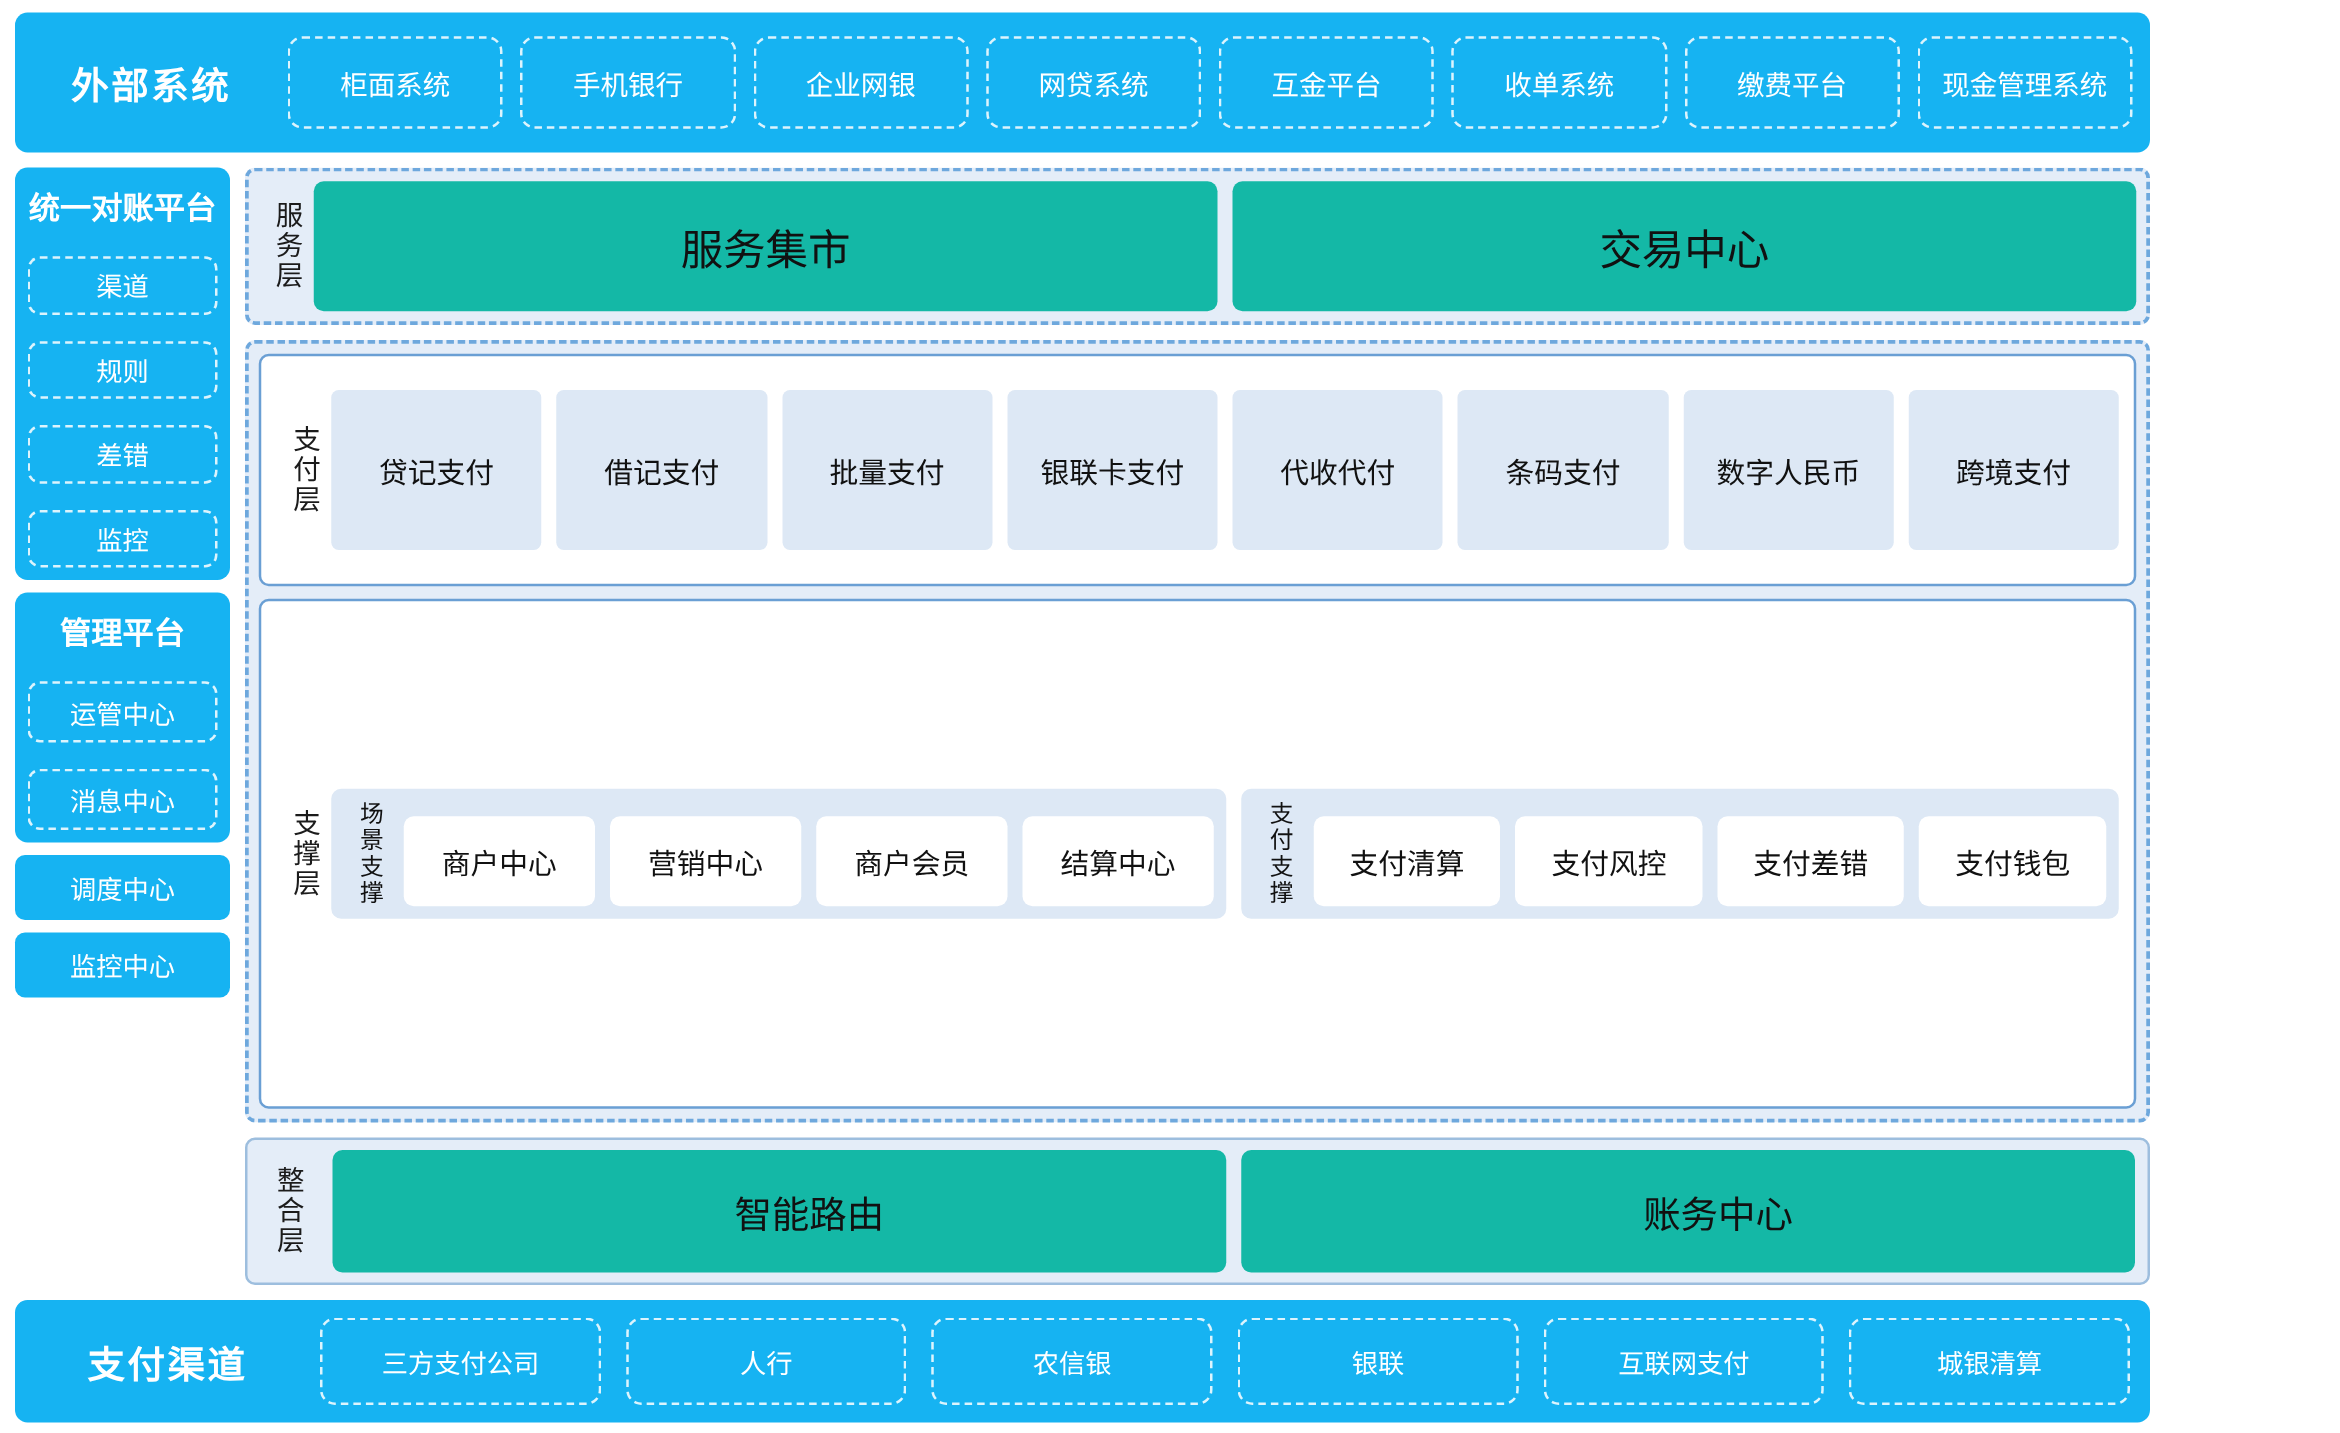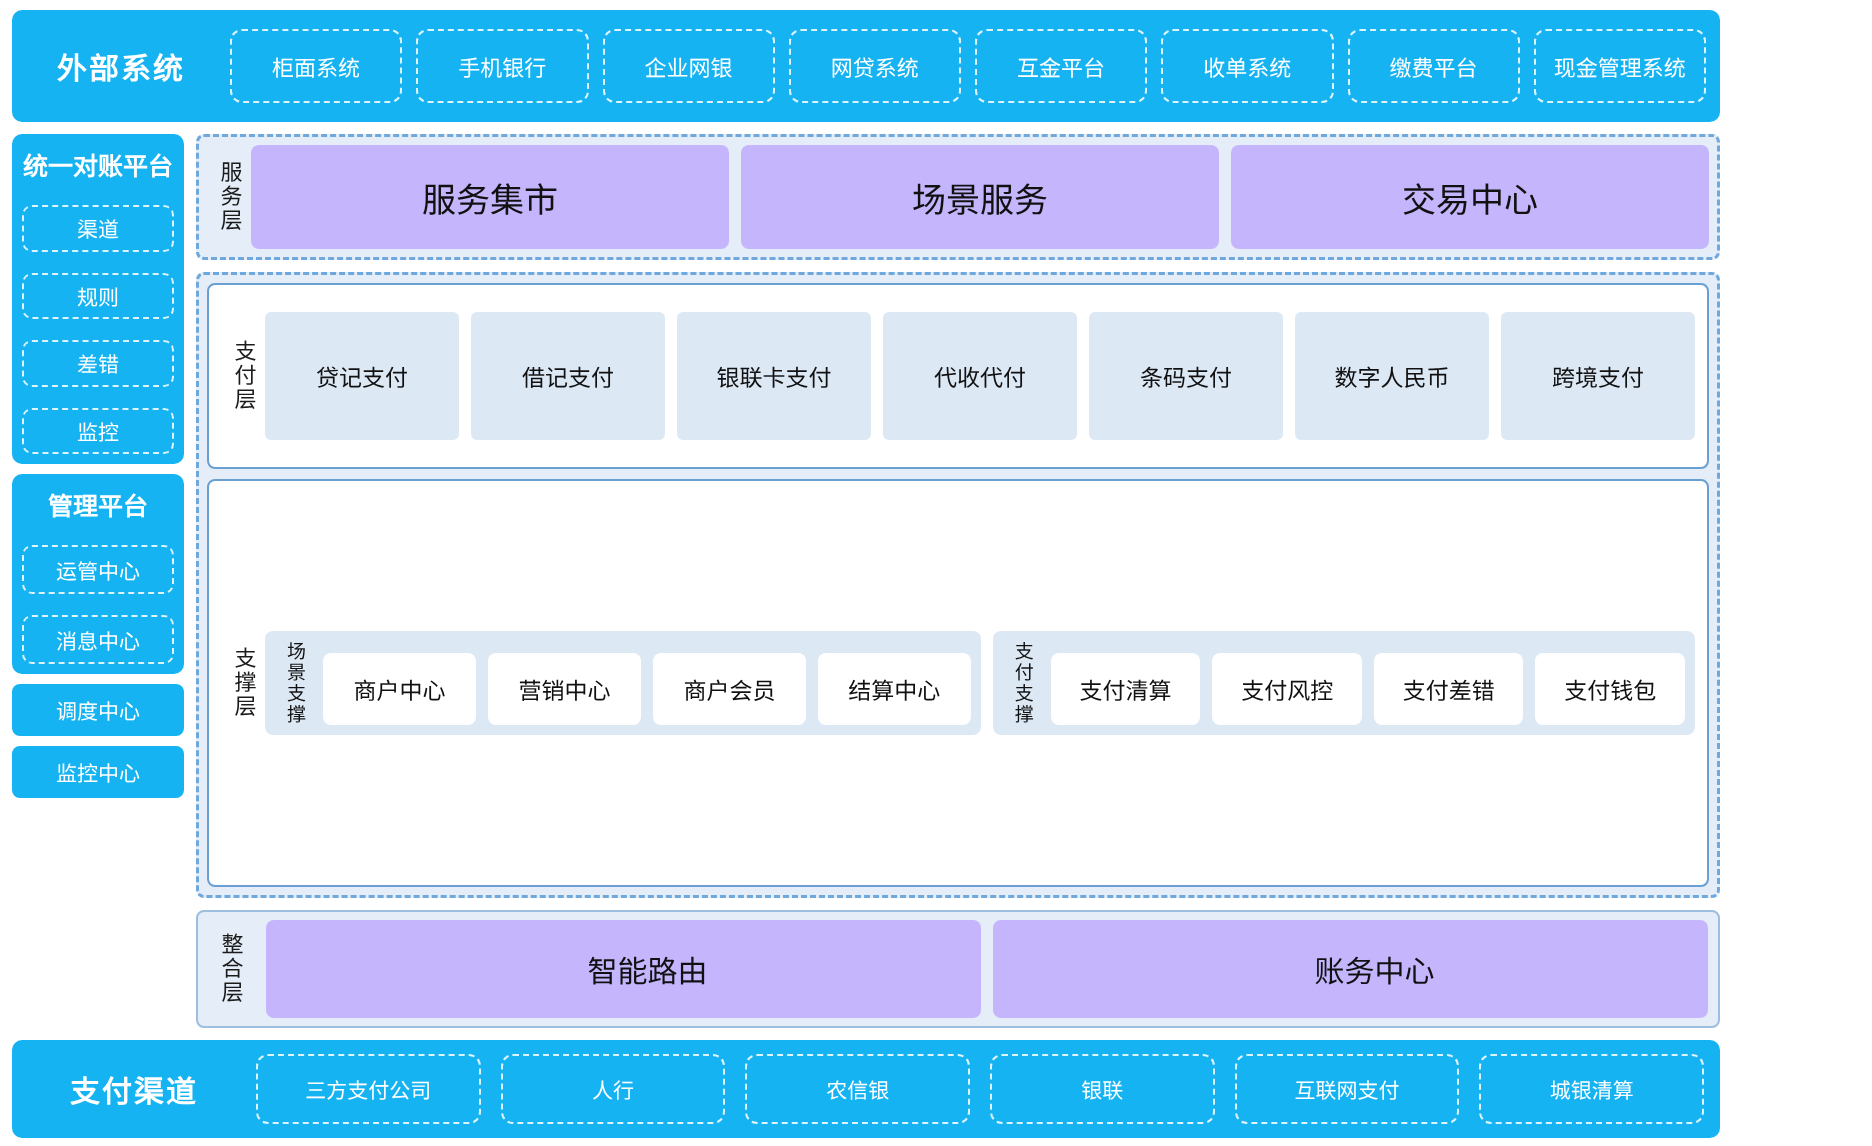--- a/index.html
+++ b/index.html
@@ -176,21 +176,21 @@
 
   .cards {
     flex: 1 1 auto;
     display: flex;
     gap: 12px;
     min-width: 0;
   }
 
   .card-white {
     flex: 1 1 0;
-    background: #c4b5fd;
+    background: #14b8a6;
     border-radius: 8px;
     display: flex;
     align-items: center;
     justify-content: center;
     font-size: 34px;
     color: #111111;
     min-width: 0;
     white-space: nowrap;
   }
 
@@ -331,33 +331,33 @@
       <div class="rail-solid">监控中心</div>
     </div>
 
     <div class="stack">
 
       <div class="dashed-layer service">
         <div class="layer-row">
           <div class="vlabel">服务层</div>
           <div class="cards">
             <div class="card-white">服务集市</div>
-            <div class="card-white">场景服务</div>
             <div class="card-white">交易中心</div>
           </div>
         </div>
       </div>
 
       <div class="dashed-layer core">
 
         <div class="panel-bordered pay">
           <div class="vlabel">支付层</div>
           <div class="cards">
             <div class="tile">贷记支付</div>
             <div class="tile">借记支付</div>
+            <div class="tile">批量支付</div>
             <div class="tile">银联卡支付</div>
             <div class="tile">代收代付</div>
             <div class="tile">条码支付</div>
             <div class="tile">数字人民币</div>
             <div class="tile">跨境支付</div>
           </div>
         </div>
 
         <div class="panel-bordered support">
           <div class="vlabel">支撑层</div>

